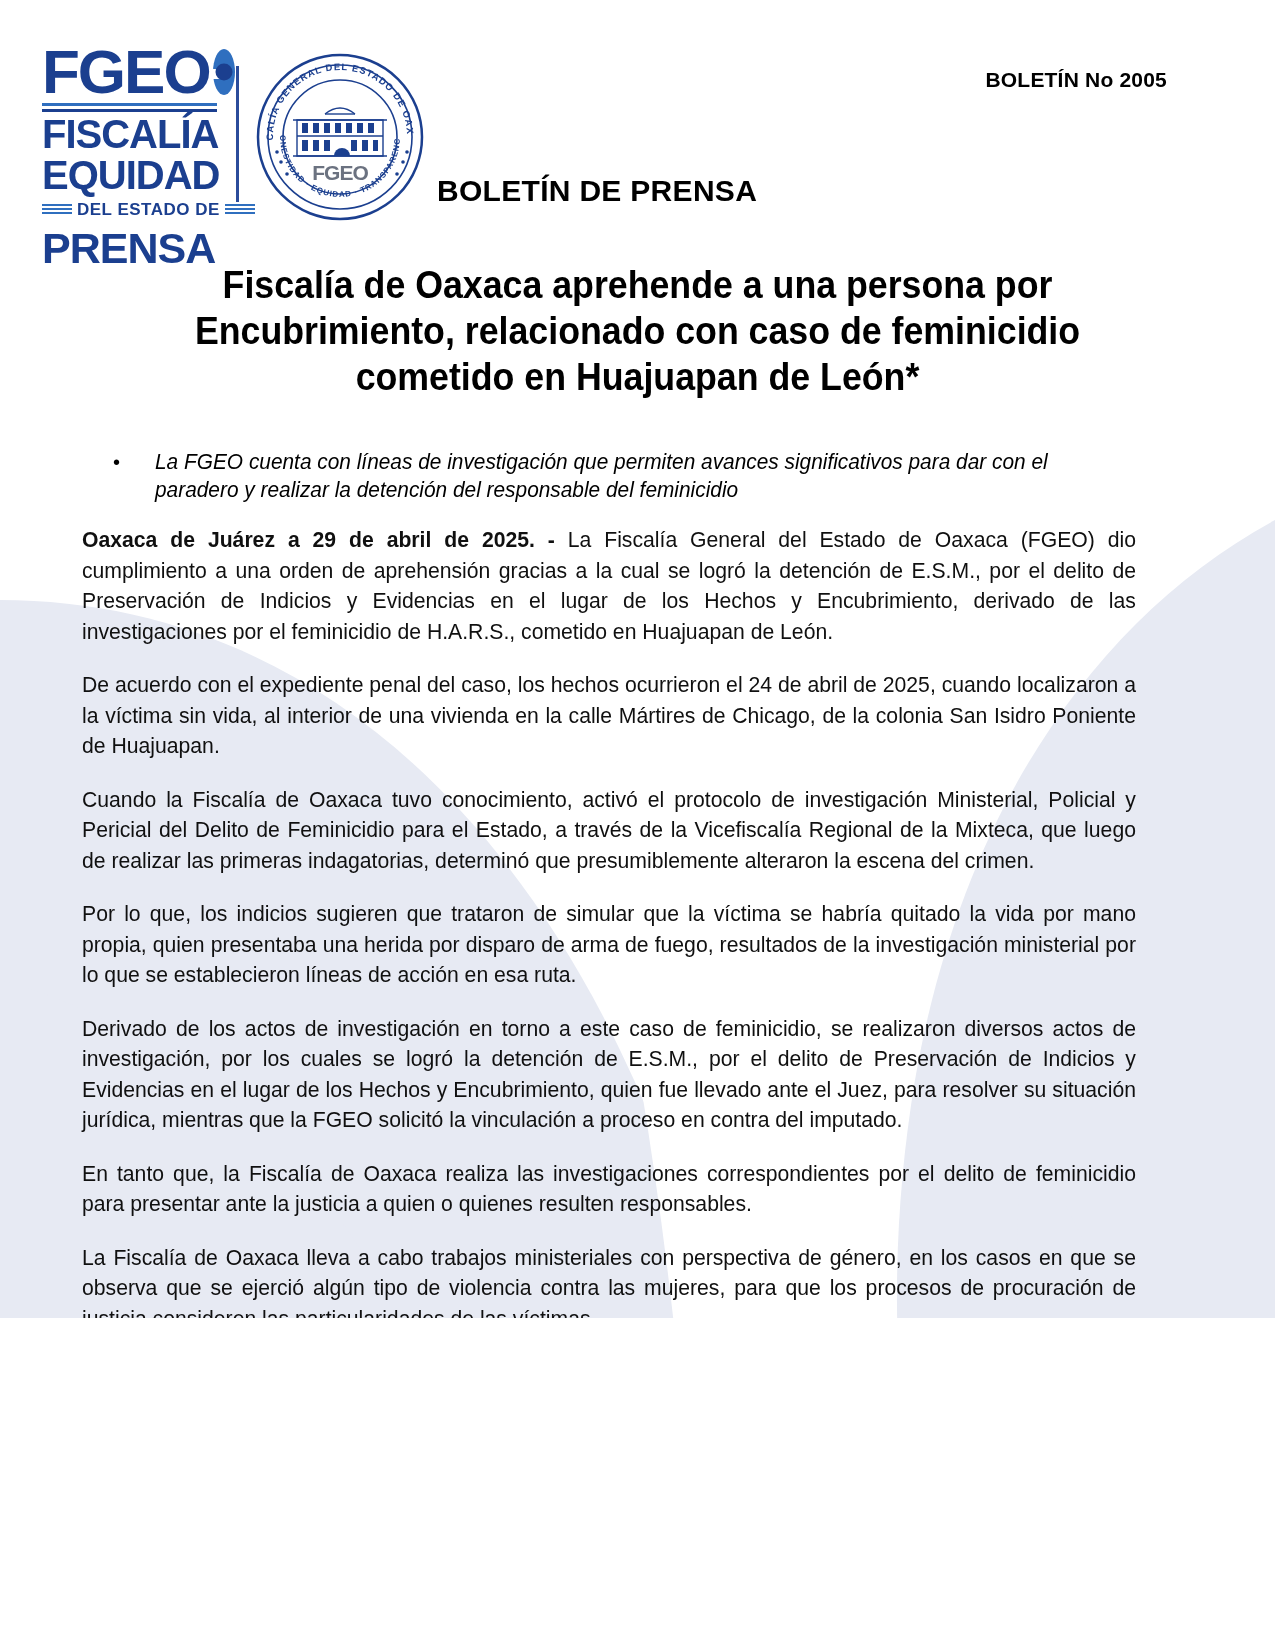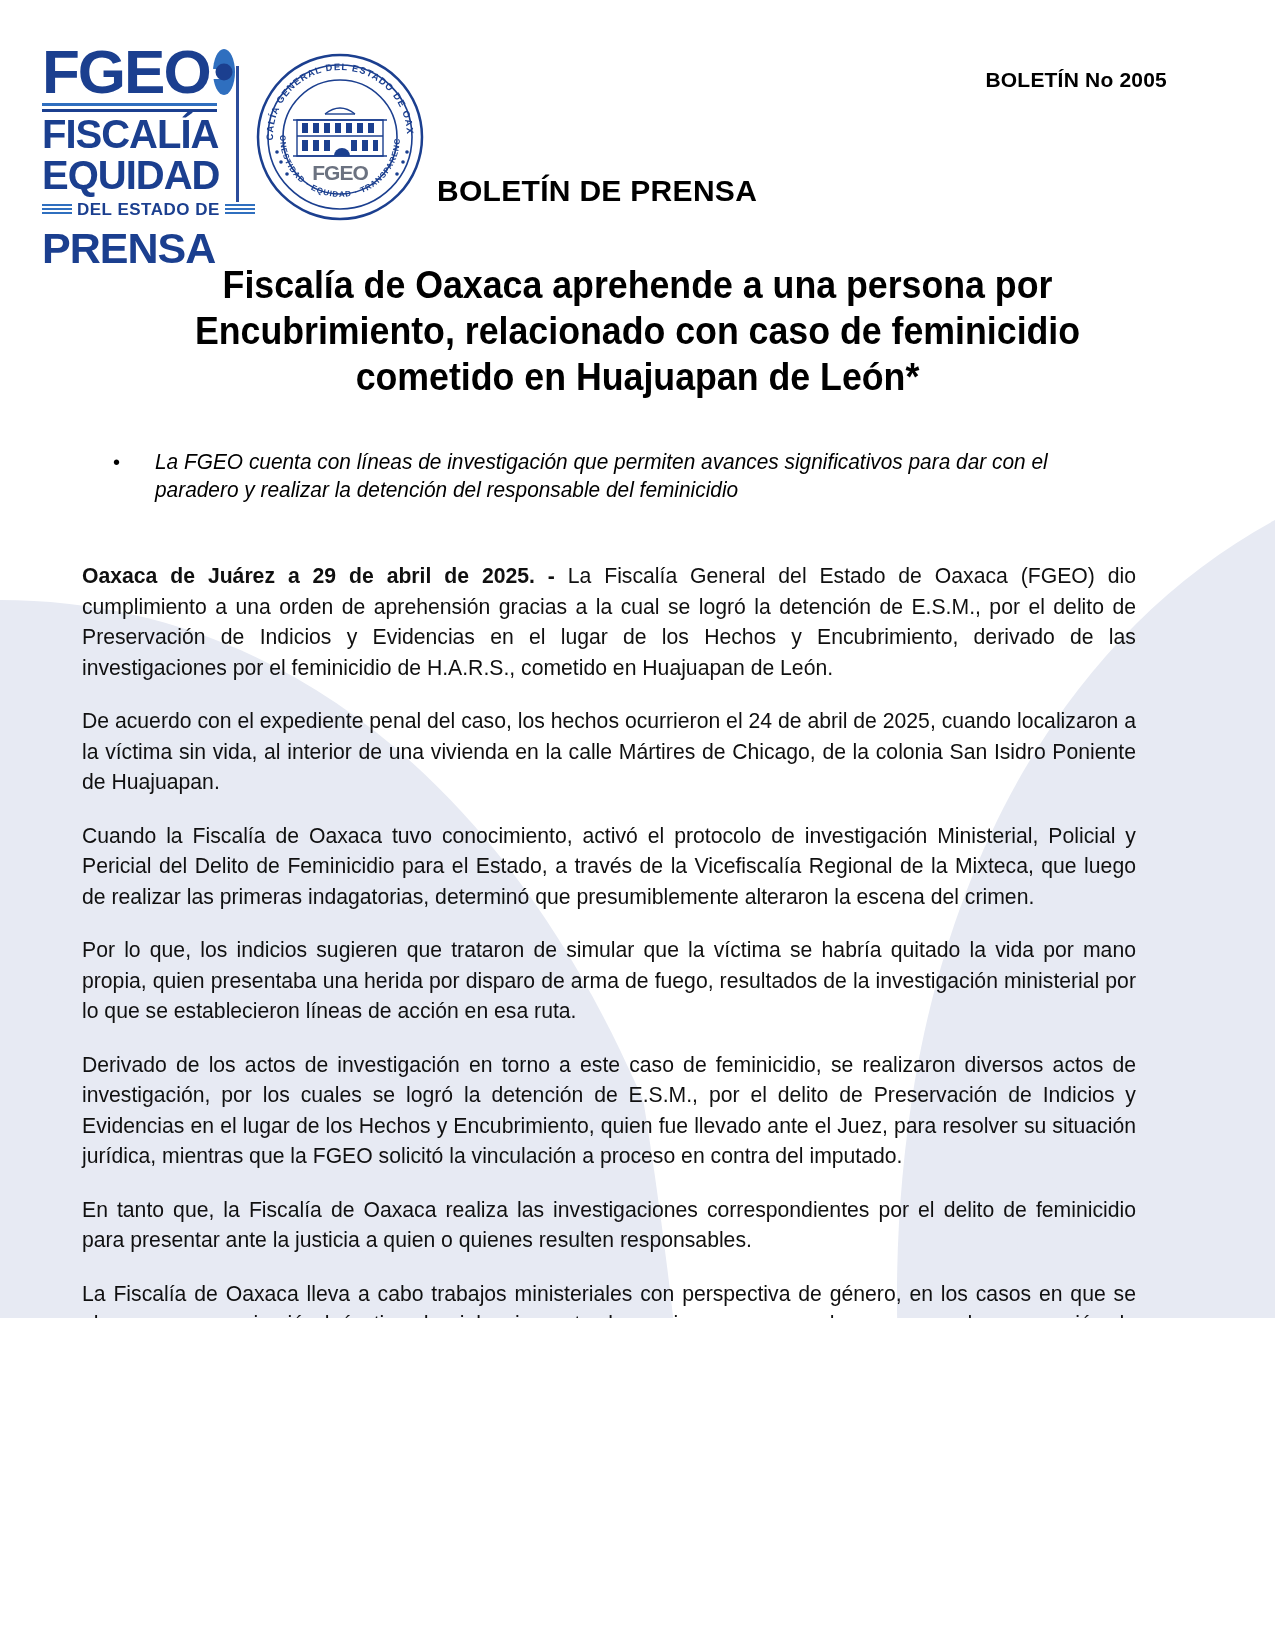--- a/index.html
+++ b/index.html
@@ -182,21 +182,20 @@
 
   
   .body-text {
     position: absolute;
     left: 82px; top: 525px;
     width: 1070px;
     font-family: "Liberation Sans", sans-serif;
     font-size: 21.5px;
     line-height: 30.5px;
     color: #101010;
-    margin-top: 36px;
   }
   .body-text p {
     margin: 0 0 23px 0;
     text-align: justify;
     transform: scaleX(0.985);
     transform-origin: left top;
   }
   .body-text p:last-child { margin-bottom: 0; }
   .lead { font-weight: bold; }
 

